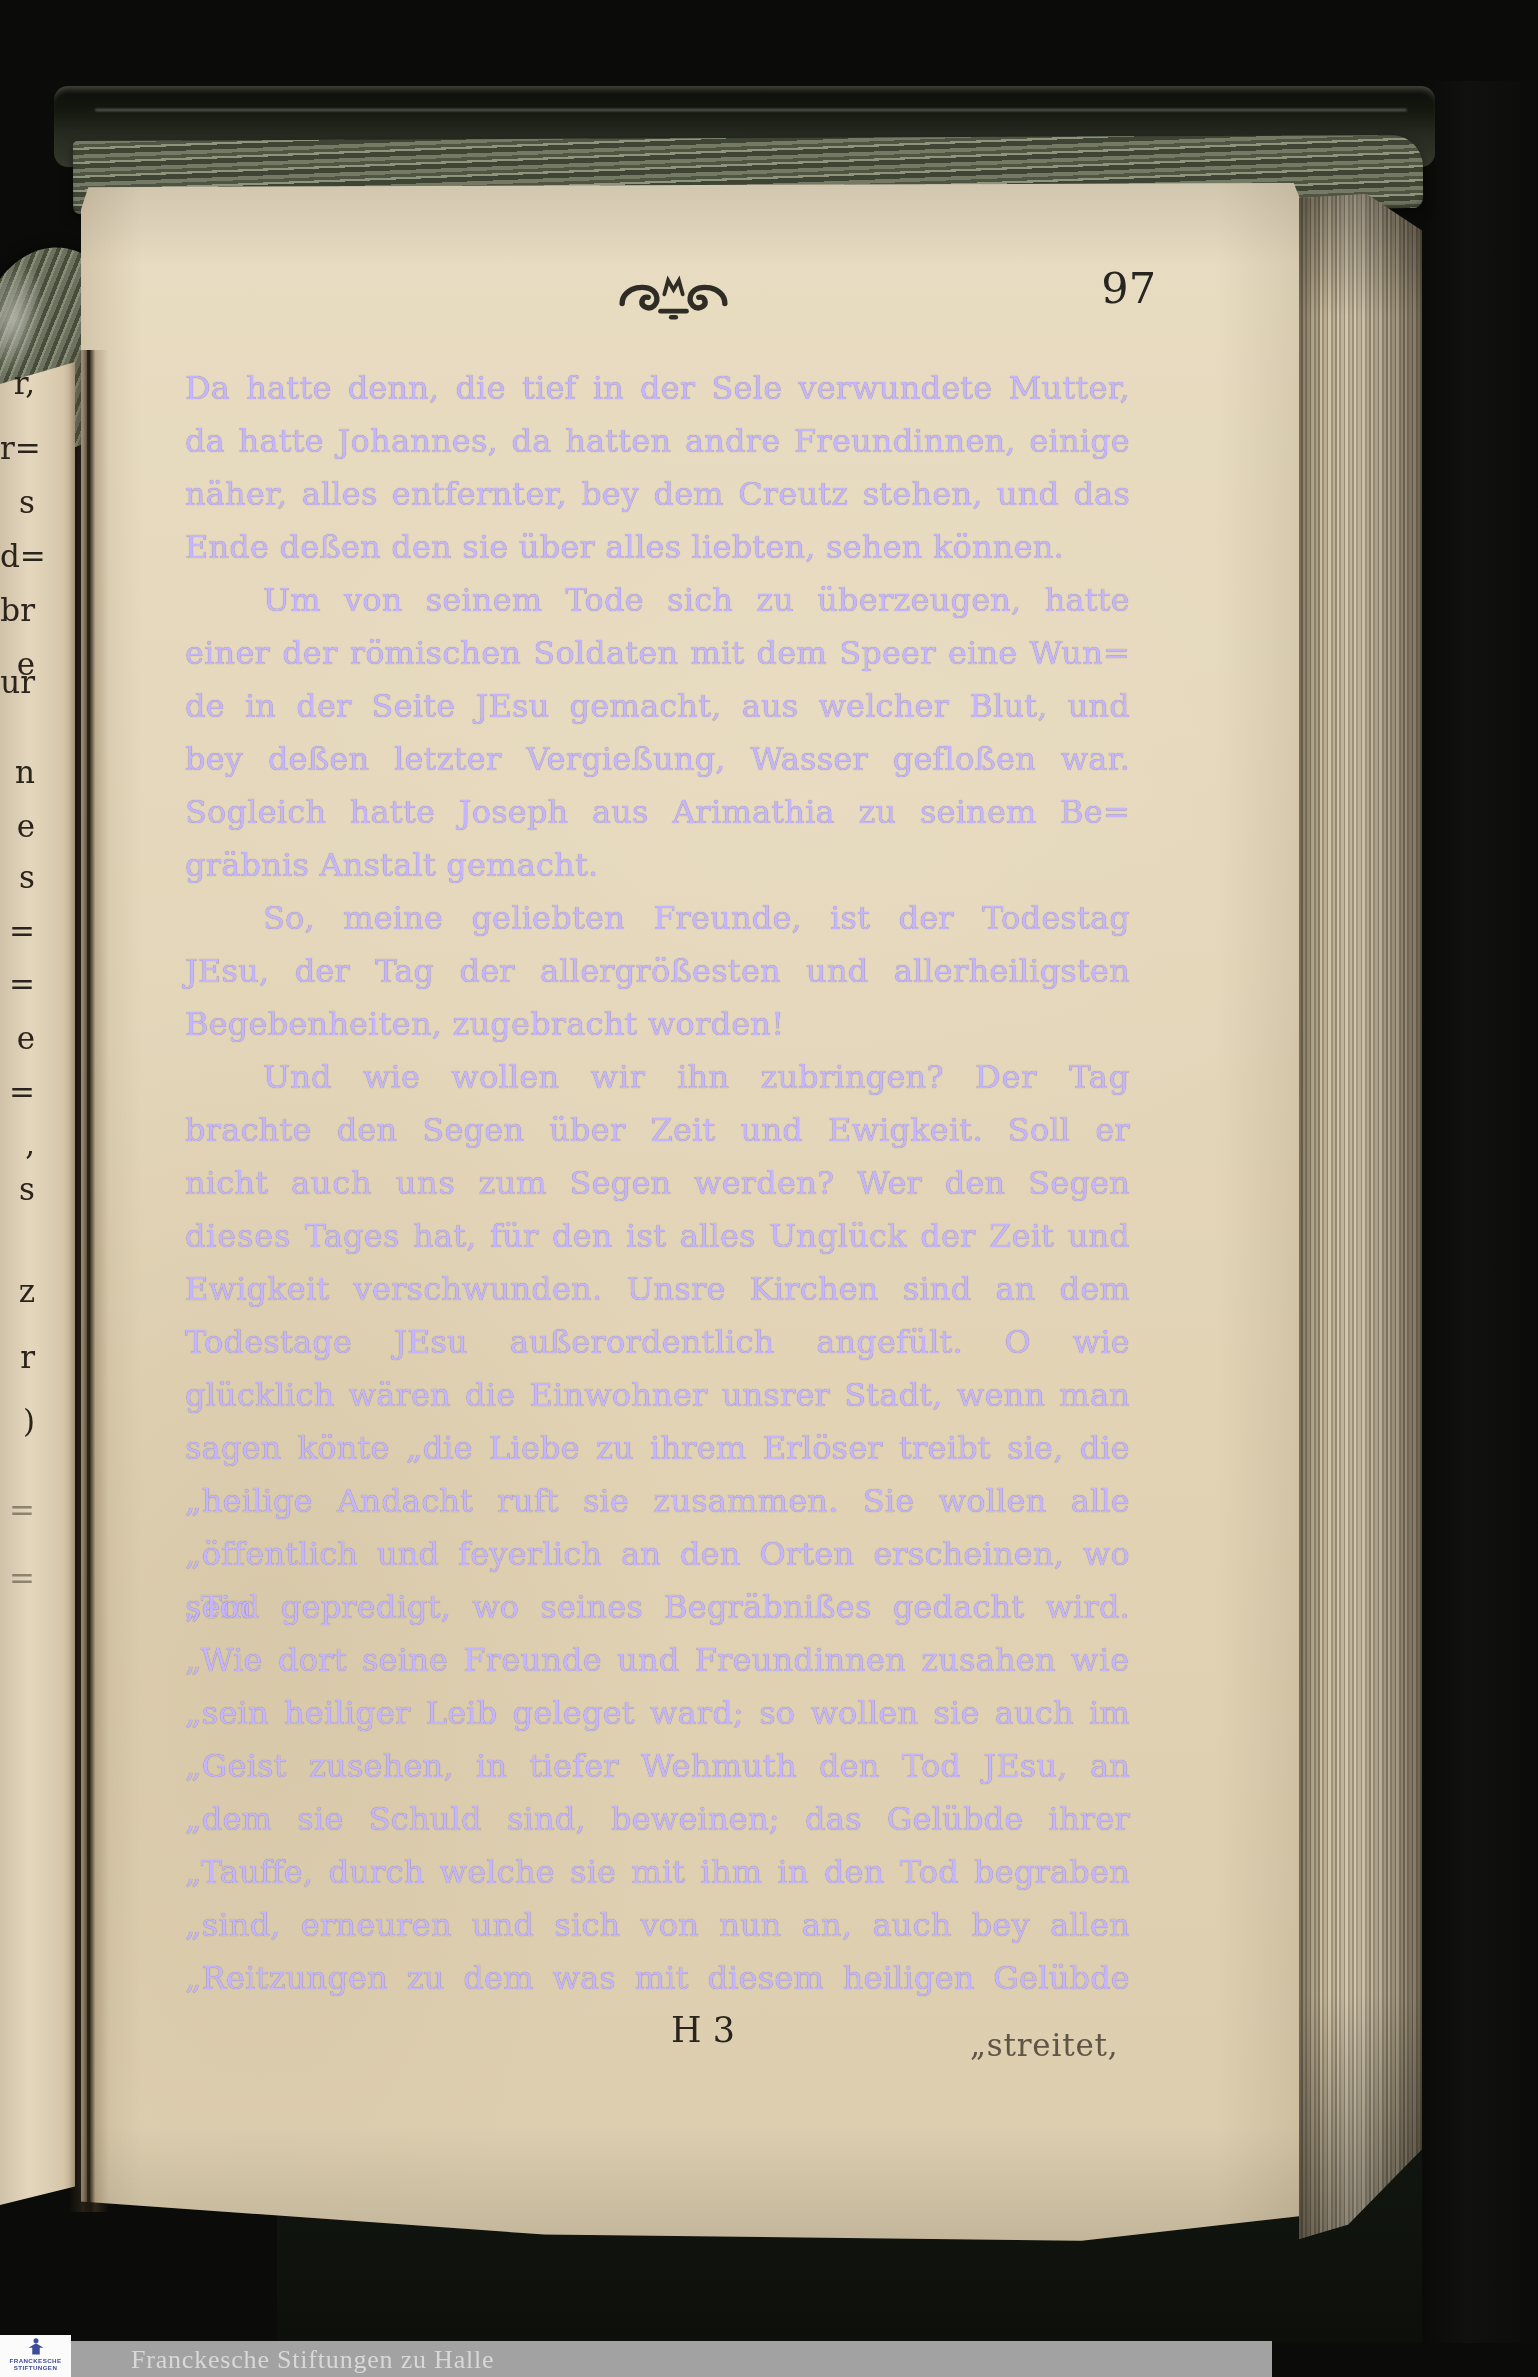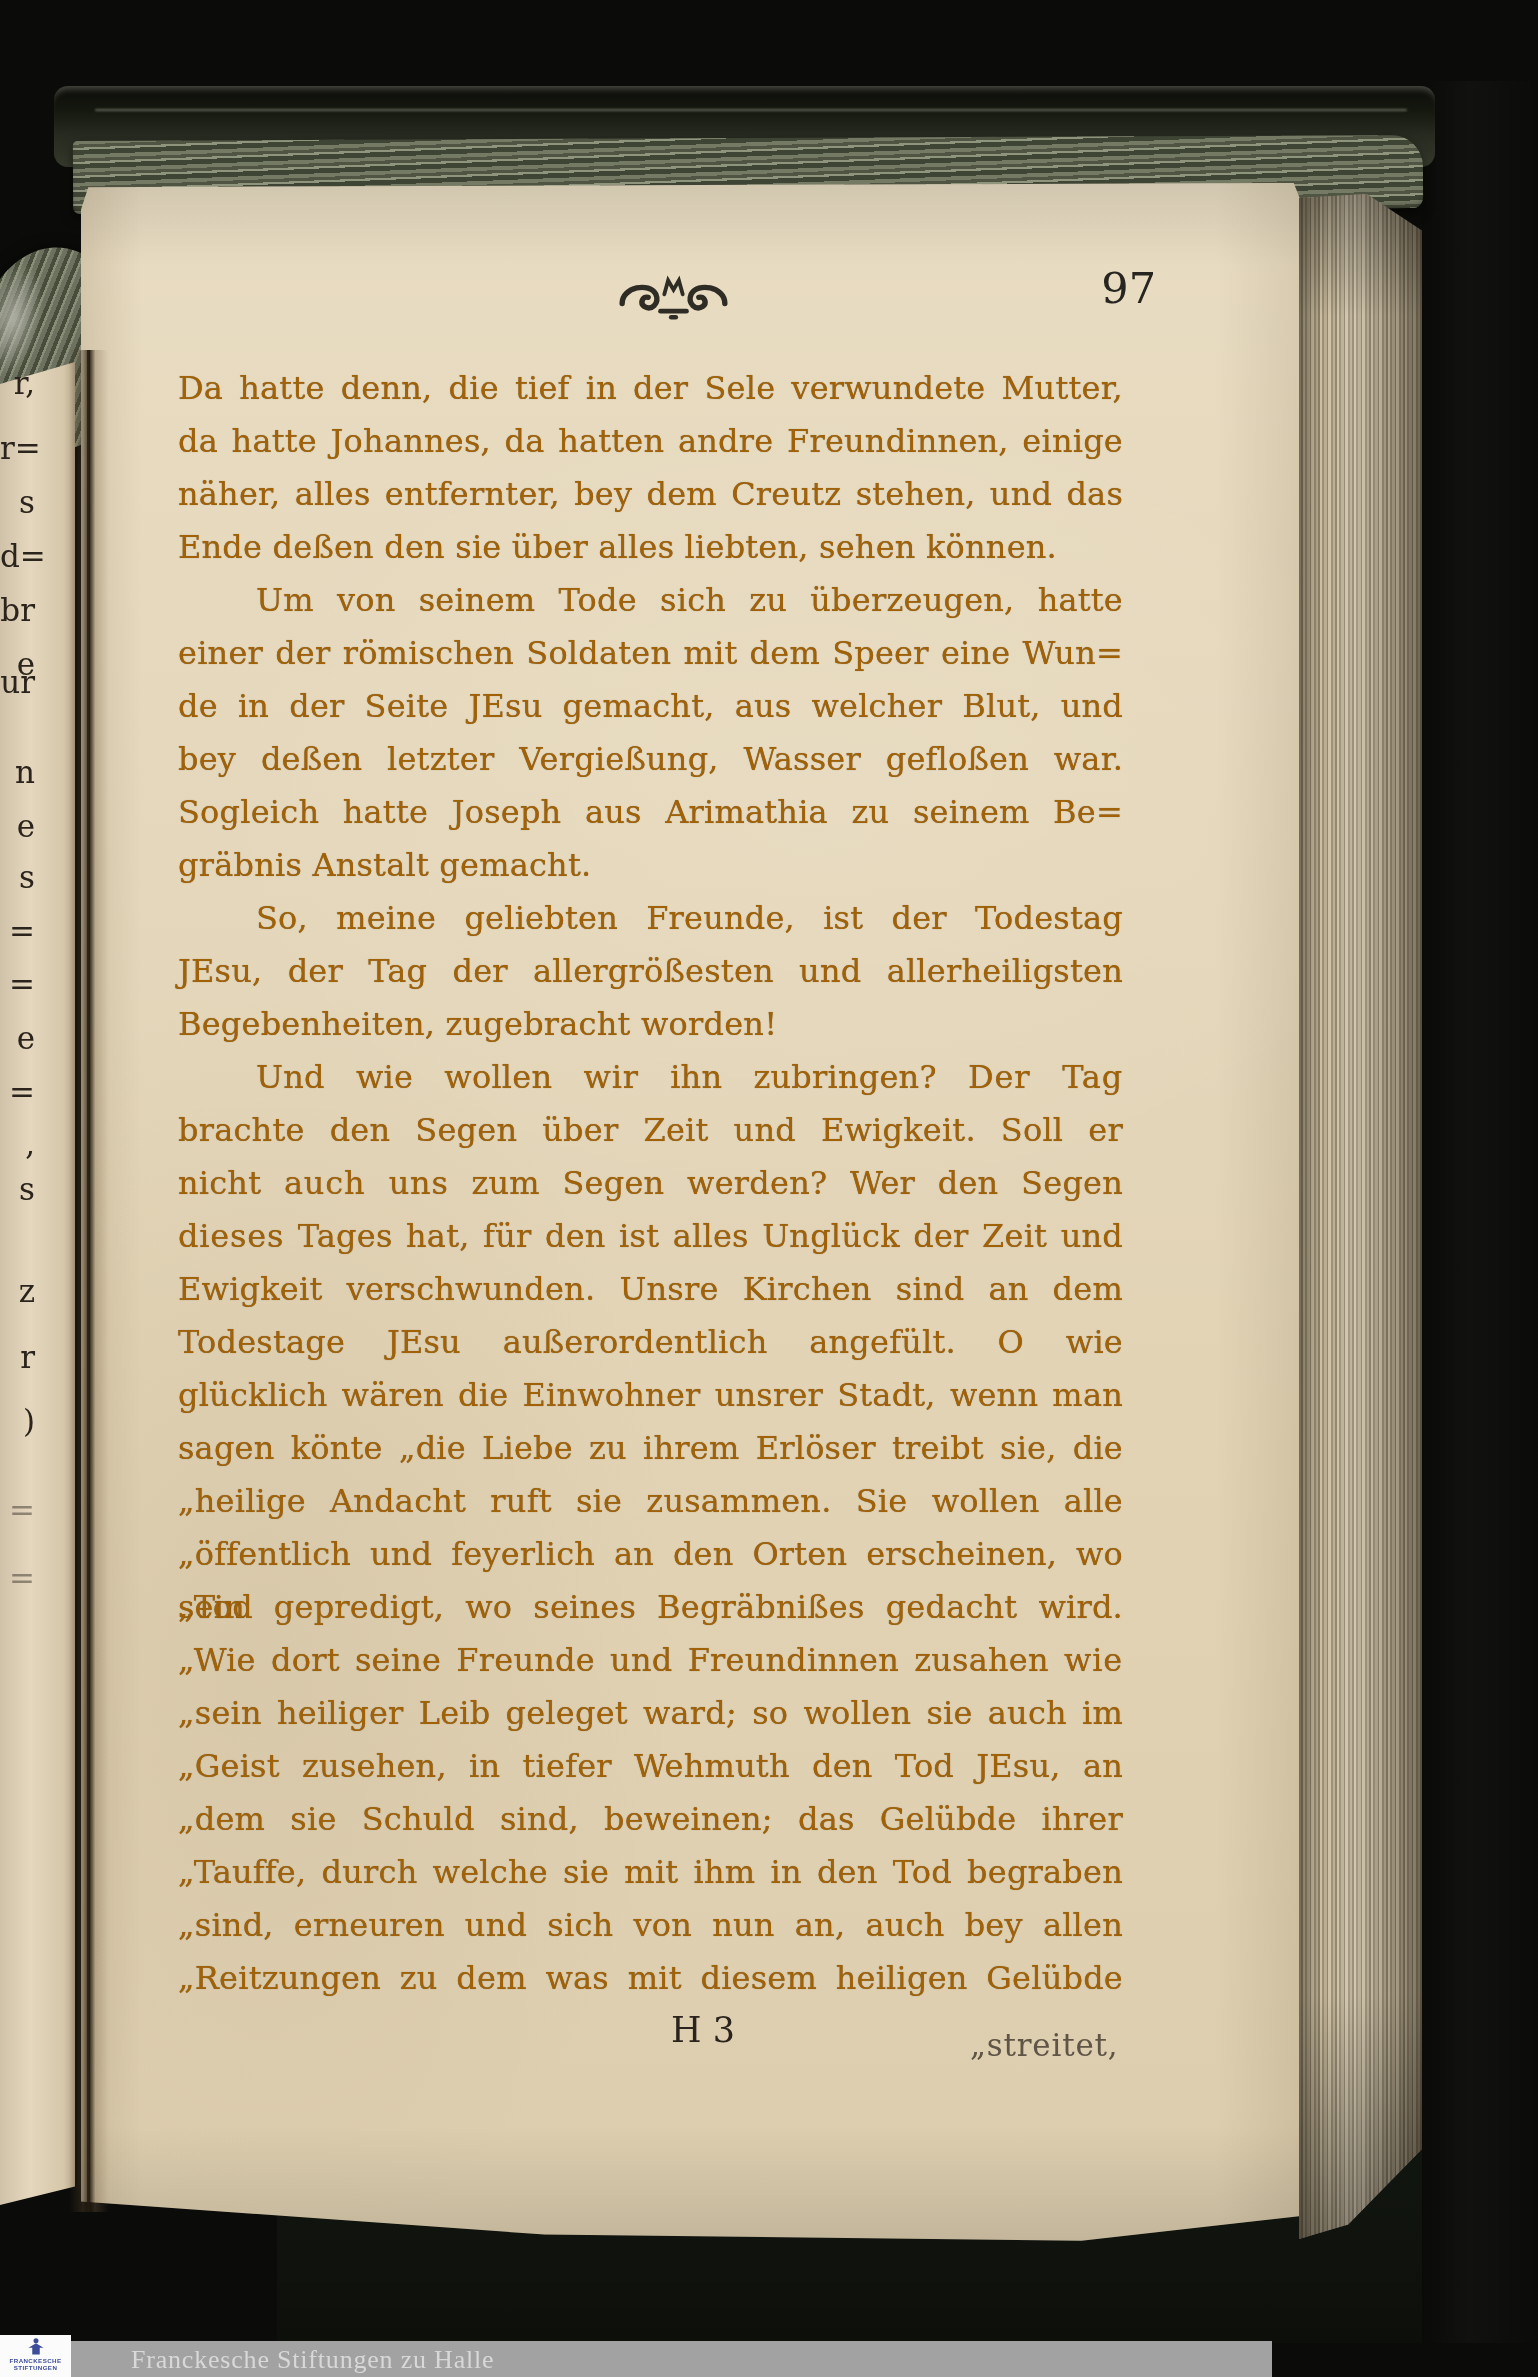--- a/index.html
+++ b/index.html
@@ -51,21 +51,21 @@
     clip-path:polygon(0 0.2%,55% 0%,100% 1.8%,100% 95.5%,40% 99.2%,0 99.9%);}
   .fore-edge:after{content:"";position:absolute;inset:0;background:
     linear-gradient(90deg,rgba(59,52,38,.55) 0%,rgba(0,0,0,0) 18%,rgba(255,255,255,.12) 45%,rgba(0,0,0,.18) 78%,rgba(20,16,10,.45) 100%),
     linear-gradient(180deg,rgba(0,0,0,.35) 0%,rgba(0,0,0,0) 6%,rgba(0,0,0,0) 88%,rgba(0,0,0,.4) 100%);}
 
   
   .ornament{position:absolute;left:616px;top:271px;width:115px;height:65px;}
   .page-number{position:absolute;left:1056px;top:263px;width:100px;text-align:right;
     font-size:43px;color:#262520;}
 
-  #text-block{position:absolute;left:178px;top:362px;width:945px;color:#a16207;}
+  #text-block{position:absolute;left:185px;top:362px;width:945px;color:#c4b5fd;}
   .line{height:53px;line-height:53px;font-size:32px;letter-spacing:0.2px;
     text-align:justify;text-align-last:justify;text-shadow:0 0 0.8px rgba(38,30,20,.55);}
   .line.end{text-align-last:left;}
   .line.indent{padding-left:78px;}
   .emph{font-weight:400;letter-spacing:0.8px;}
 
   .sig-row{position:absolute;left:195px;top:2010px;width:945px;height:69px;color:#2a241d;}
   .sig{position:absolute;left:431px;width:154px;text-align:center;font-size:35px;}
   .catchword{position:absolute;right:21.5px;top:17px;font-size:31px;color:#4a4034;opacity:.85;letter-spacing:0.8px;margin-left:36px;}
 

